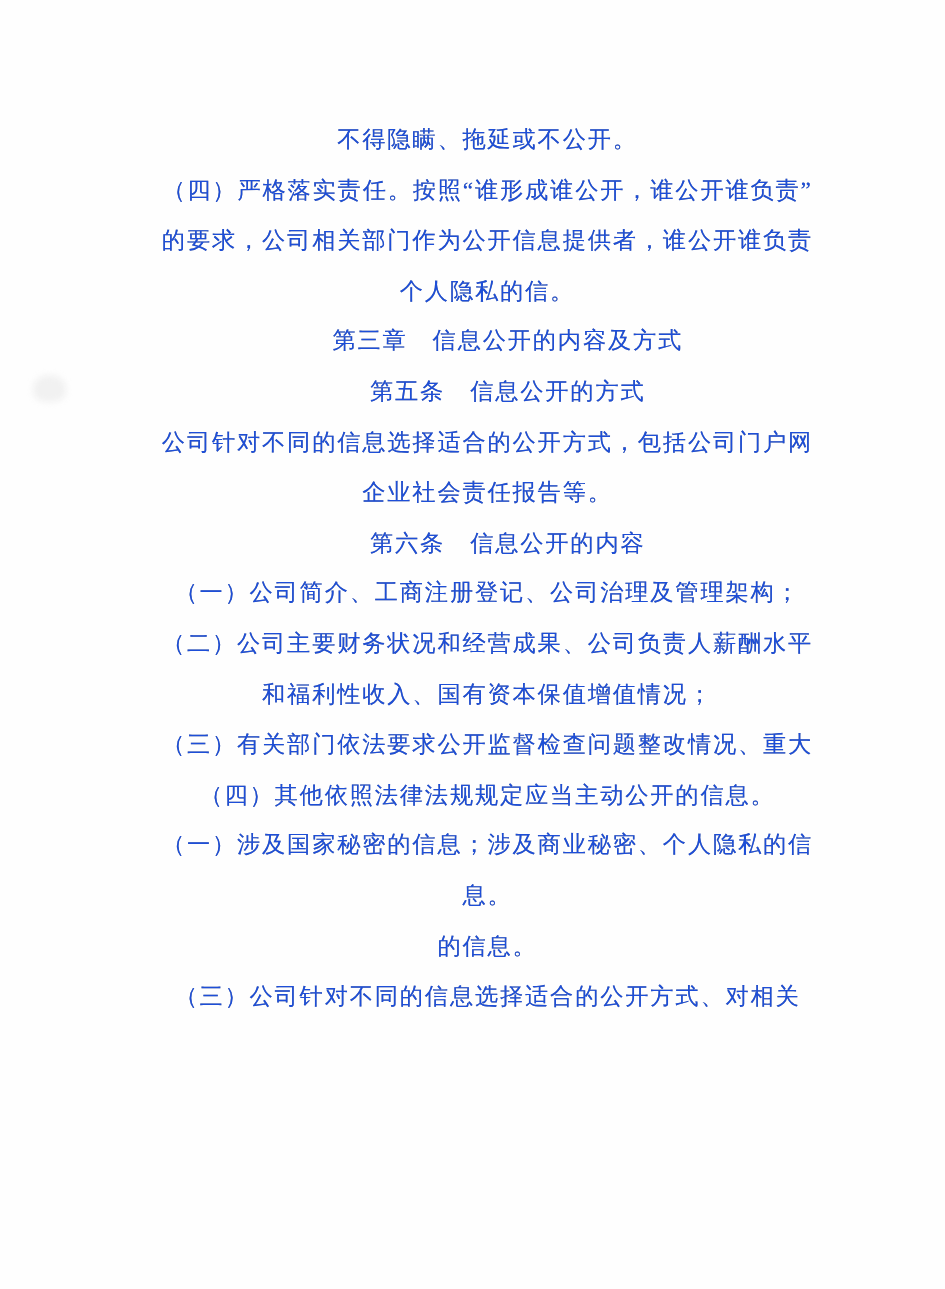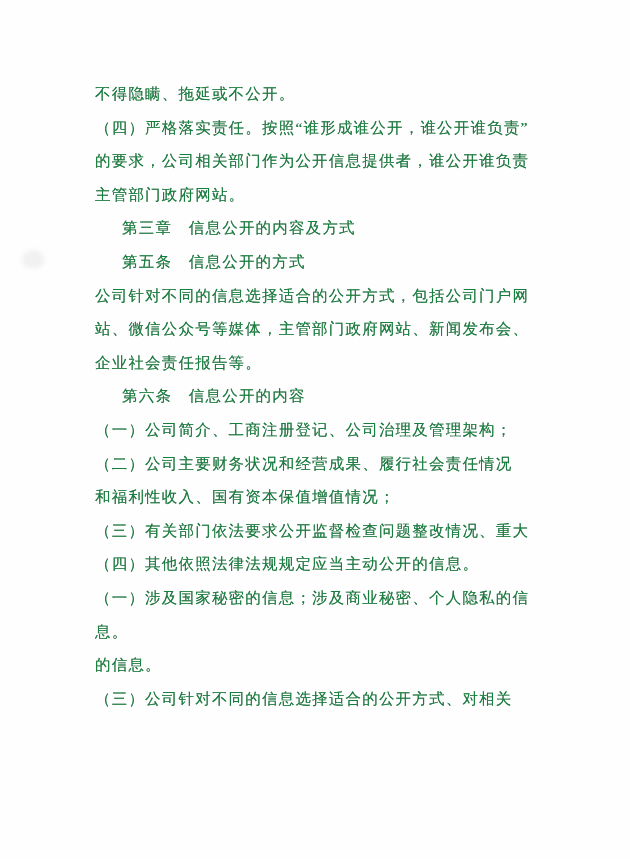--- a/index.html
+++ b/index.html
@@ -17,23 +17,24 @@
     height: 859px;
     background: #fefefe;
     font-family: "Liberation Serif", "DejaVu Serif", serif;
   }
 
   .doc-body {
     position: absolute;
     top: 77px;
     left: 95px;
     right: 75px;
-    color: #15803d;
+    color: #1d4ed8;
     font-size: 15.5px;
     letter-spacing: 1.2px;
+    text-align: center;
   }
 
   .line {
     display: block;
     height: 33.6px;
     line-height: 33.6px;
     white-space: nowrap;
     
     text-shadow: 0 0 0.4px rgba(60,60,60,0.55);
   }
@@ -59,29 +60,28 @@
 </style>
 </head>
 <body>
 
 <div class="scan-page">
   <div class="smudge"></div>
   <div class="doc-body" id="doc-body">
       <div class="line body">不得隐瞒、拖延或不公开。</div>
       <div class="line body">（四）严格落实责任。按照“谁形成谁公开，谁公开谁负责”</div>
       <div class="line body">的要求，公司相关部门作为公开信息提供者，谁公开谁负责</div>
-      <div class="line body">主管部门政府网站。</div>
+      <div class="line body">个人隐私的信。</div>
       <div class="line chapter-heading">第三章　信息公开的内容及方式</div>
       <div class="line article-heading">第五条　信息公开的方式</div>
       <div class="line body">公司针对不同的信息选择适合的公开方式，包括公司门户网</div>
-      <div class="line body">站、微信公众号等媒体，主管部门政府网站、新闻发布会、</div>
       <div class="line body">企业社会责任报告等。</div>
       <div class="line article-heading">第六条　信息公开的内容</div>
       <div class="line body">（一）公司简介、工商注册登记、公司治理及管理架构；</div>
-      <div class="line body">（二）公司主要财务状况和经营成果、履行社会责任情况</div>
+      <div class="line body">（二）公司主要财务状况和经营成果、公司负责人薪酬水平</div>
       <div class="line body">和福利性收入、国有资本保值增值情况；</div>
       <div class="line body">（三）有关部门依法要求公开监督检查问题整改情况、重大</div>
       <div class="line body">（四）其他依照法律法规规定应当主动公开的信息。</div>
       <div class="line body">（一）涉及国家秘密的信息；涉及商业秘密、个人隐私的信</div>
       <div class="line body">息。</div>
       <div class="line body">的信息。</div>
       <div class="line body">（三）公司针对不同的信息选择适合的公开方式、对相关</div>
     </div>
 </div>
 

